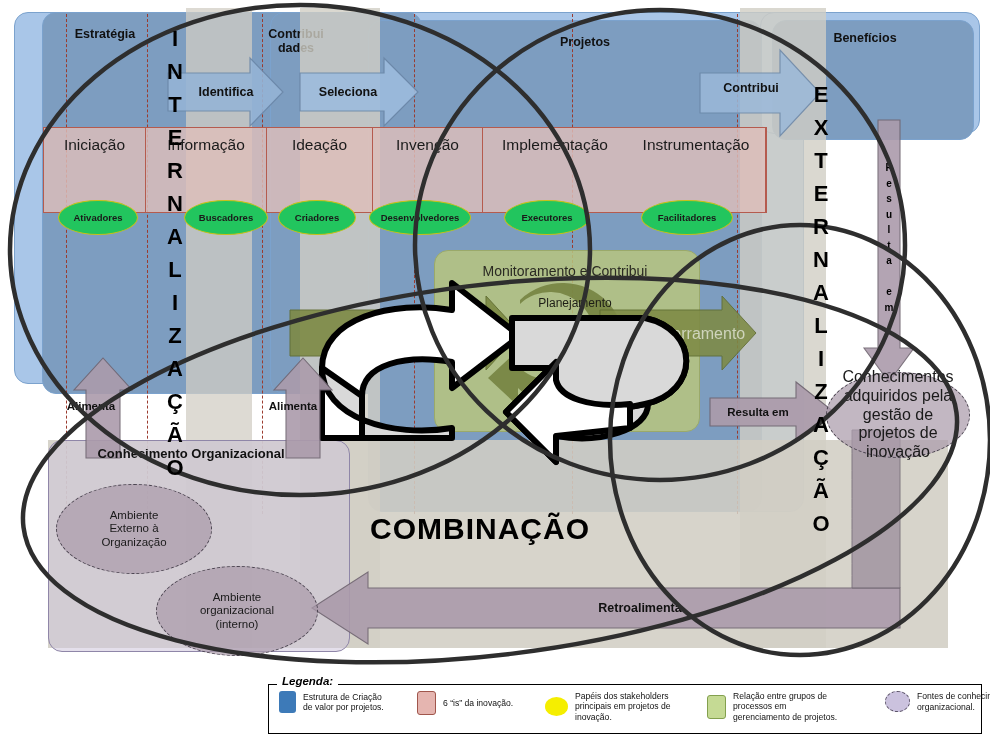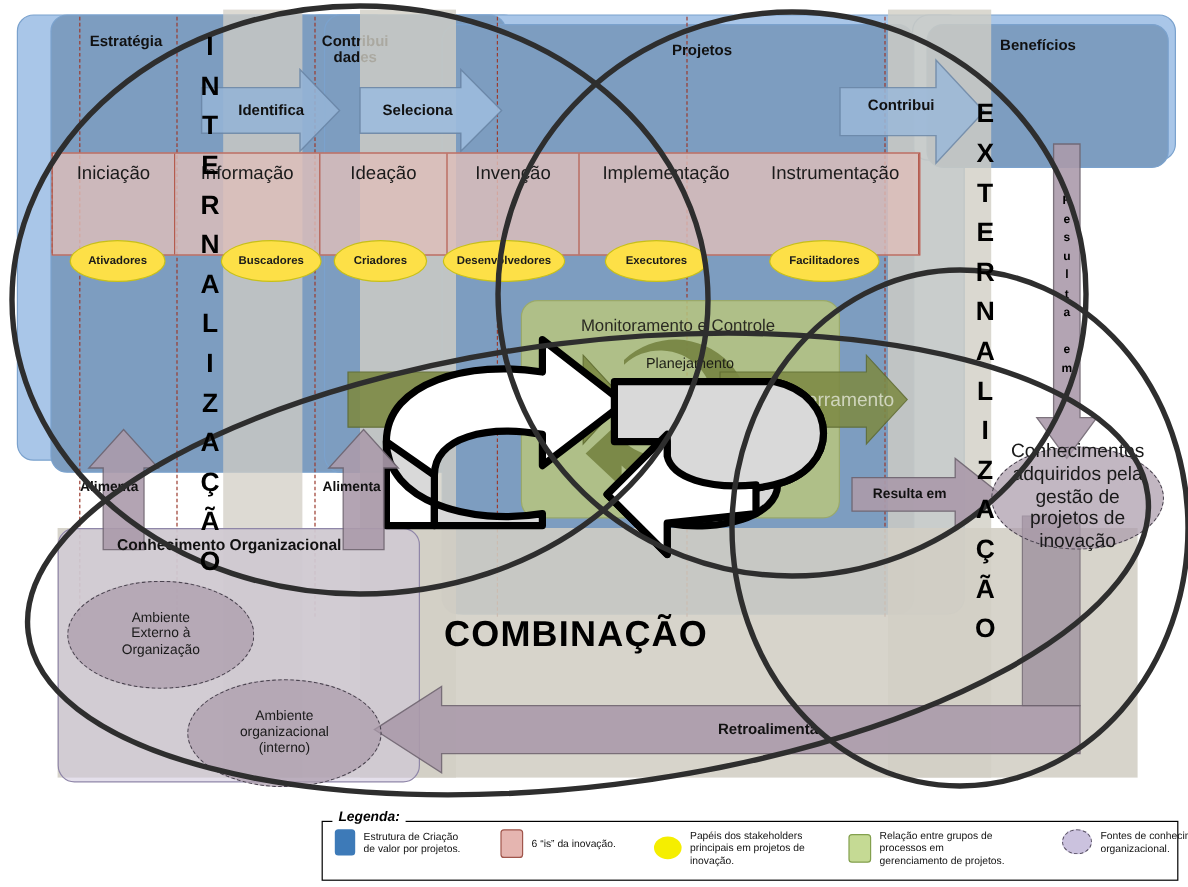--- a/index.html
+++ b/index.html
@@ -11,21 +11,21 @@
   .bluebox.dark{background:#7d9dc0;}
   .boxlabel{position:absolute;font-weight:bold;font-size:12.5px;color:#111;text-align:center;line-height:1.15;}
 
   
   .pinkband{position:absolute;background:rgba(222,190,186,.82);border:1px solid #b55b4e;}
   .pinkcell{position:absolute;top:0;bottom:0;border-right:1px solid #b55b4e;box-sizing:border-box;}
   .pinkcell:last-child{border-right:none;}
   .pinklabel{position:absolute;top:8px;left:0;right:0;text-align:center;font-size:15.5px;color:#1b1b1b;}
 
   
-  .role{position:absolute;background:#fde047;border:1px solid #c8c018;border-radius:50%;
+  .role{position:absolute;background:#22c55e;border:1px solid #c8c018;border-radius:50%;
         display:flex;align-items:center;justify-content:center;font-size:9.5px;font-weight:bold;color:#1a1a1a;}
 
   
   .vdash{position:absolute;border-left:1px dashed #9b3b2e;}
 
   
   .seci{position:absolute;font-weight:bold;color:#000;}
   .vword{position:absolute;display:flex;flex-direction:column;align-items:center;font-weight:bold;color:#000;}
   .vword span{display:block;}
 
@@ -116,21 +116,21 @@
   <div class="vdash" style="left:43px;top:127px;height:84px;border-color:#b55b4e;"></div>
 
   <div class="role" style="left:58px;top:200px;width:78px;height:33px;">Ativadores</div>
   <div class="role" style="left:184px;top:200px;width:82px;height:33px;">Buscadores</div>
   <div class="role" style="left:278px;top:200px;width:76px;height:33px;">Criadores</div>
   <div class="role" style="left:369px;top:200px;width:100px;height:33px;">Desenvolvedores</div>
   <div class="role" style="left:504px;top:200px;width:84px;height:33px;">Executores</div>
   <div class="role" style="left:641px;top:200px;width:90px;height:33px;">Facilitadores</div>
 
   <div class="greenbox" style="left:434px;top:250px;width:264px;height:180px;"></div>
-  <div class="boxlabel" style="left:440px;top:263px;width:250px;font-weight:normal;font-size:14px;color:#2a2a22;">Monitoramento  e Controle</div>
+  <div class="boxlabel" style="left:440px;top:263px;width:250px;font-weight:normal;font-size:14px;color:#2a2a22;">Monitoramento  e Contribui</div>
 
   <svg class="ov" width="990" height="739">
 
     <polygon points="290,310 486,310 486,296 520,333 486,370 486,356 290,356" fill="#7d8a44" stroke="#5e6a2f" stroke-width="1" opacity=".9"></polygon>
 
     <path d="M520,300 a62,62 0 1,1 -2,88 l0,18 -30,-28 30,-28 0,16 a44,44 0 1,0 2,-62 z" fill="#6f7d3a" opacity=".82"></path>
 
     <polygon points="600,310 722,310 722,296 756,333 722,370 722,356 600,356" fill="#7d8a44" stroke="#5e6a2f" stroke-width="1" opacity=".88"></polygon>
   </svg>
   <div class="boxlabel" style="left:510px;top:297px;width:130px;font-weight:normal;font-size:12px;color:#1d1d16;">Planejamento</div>

